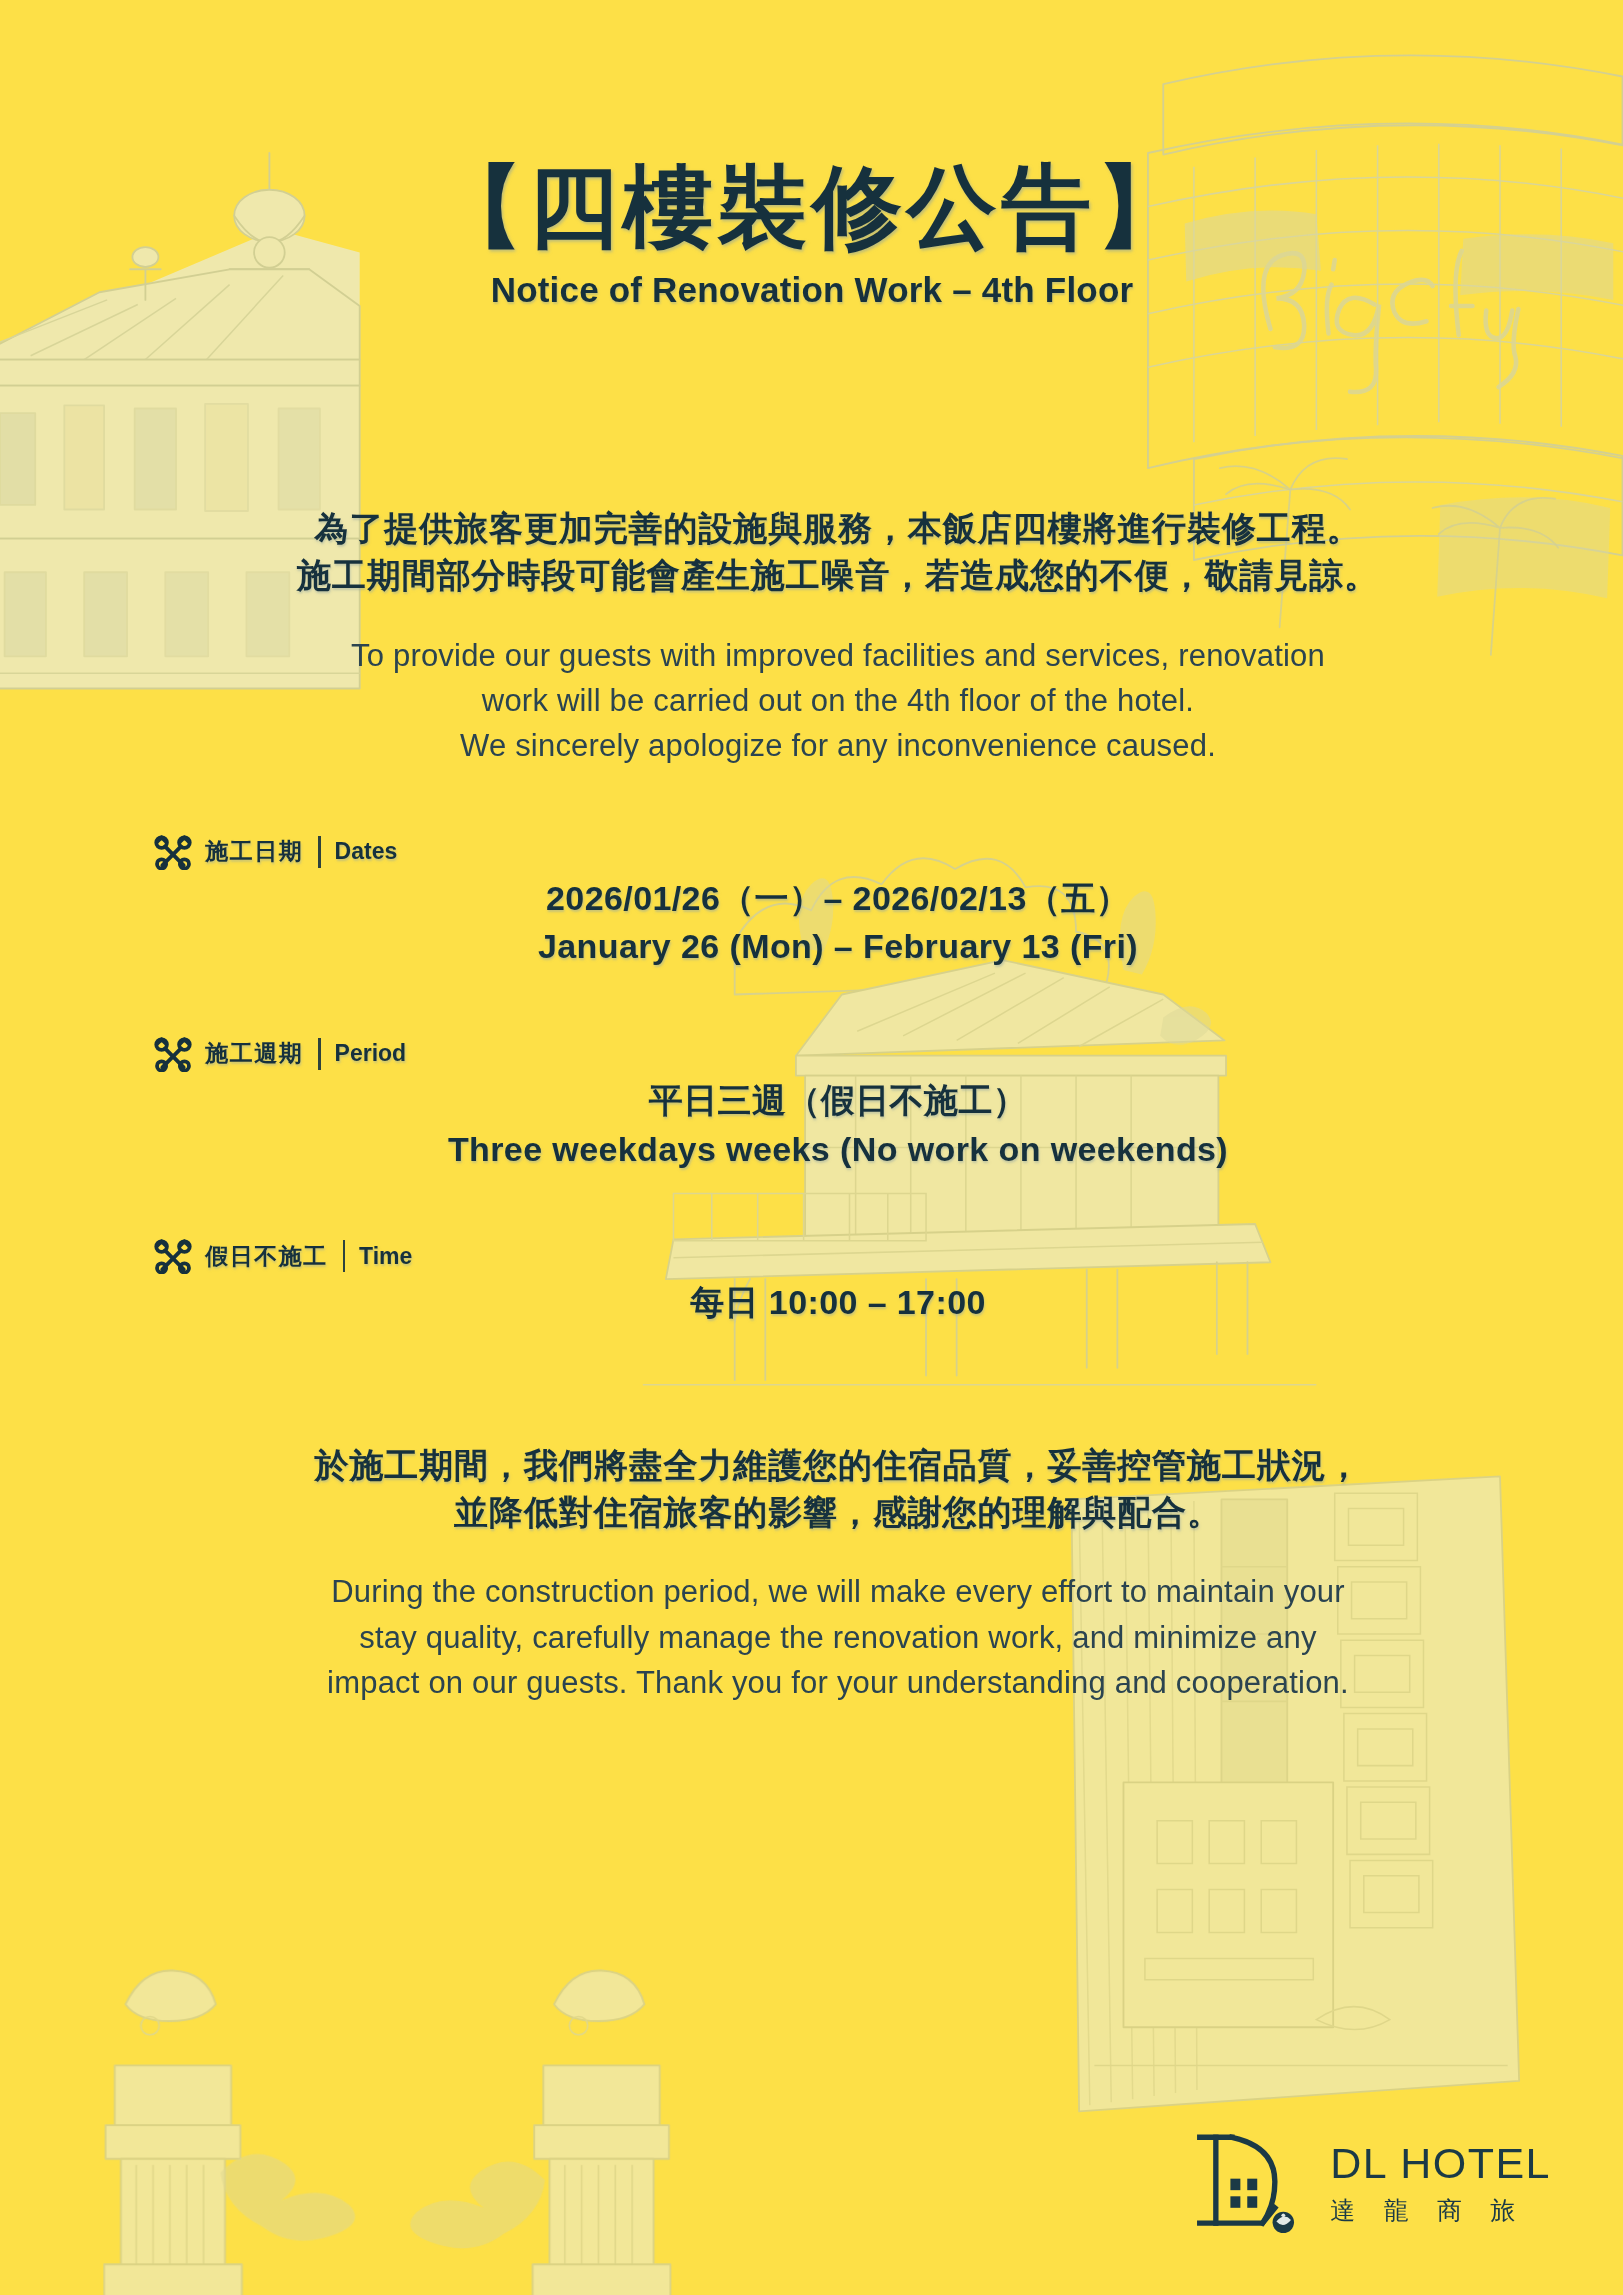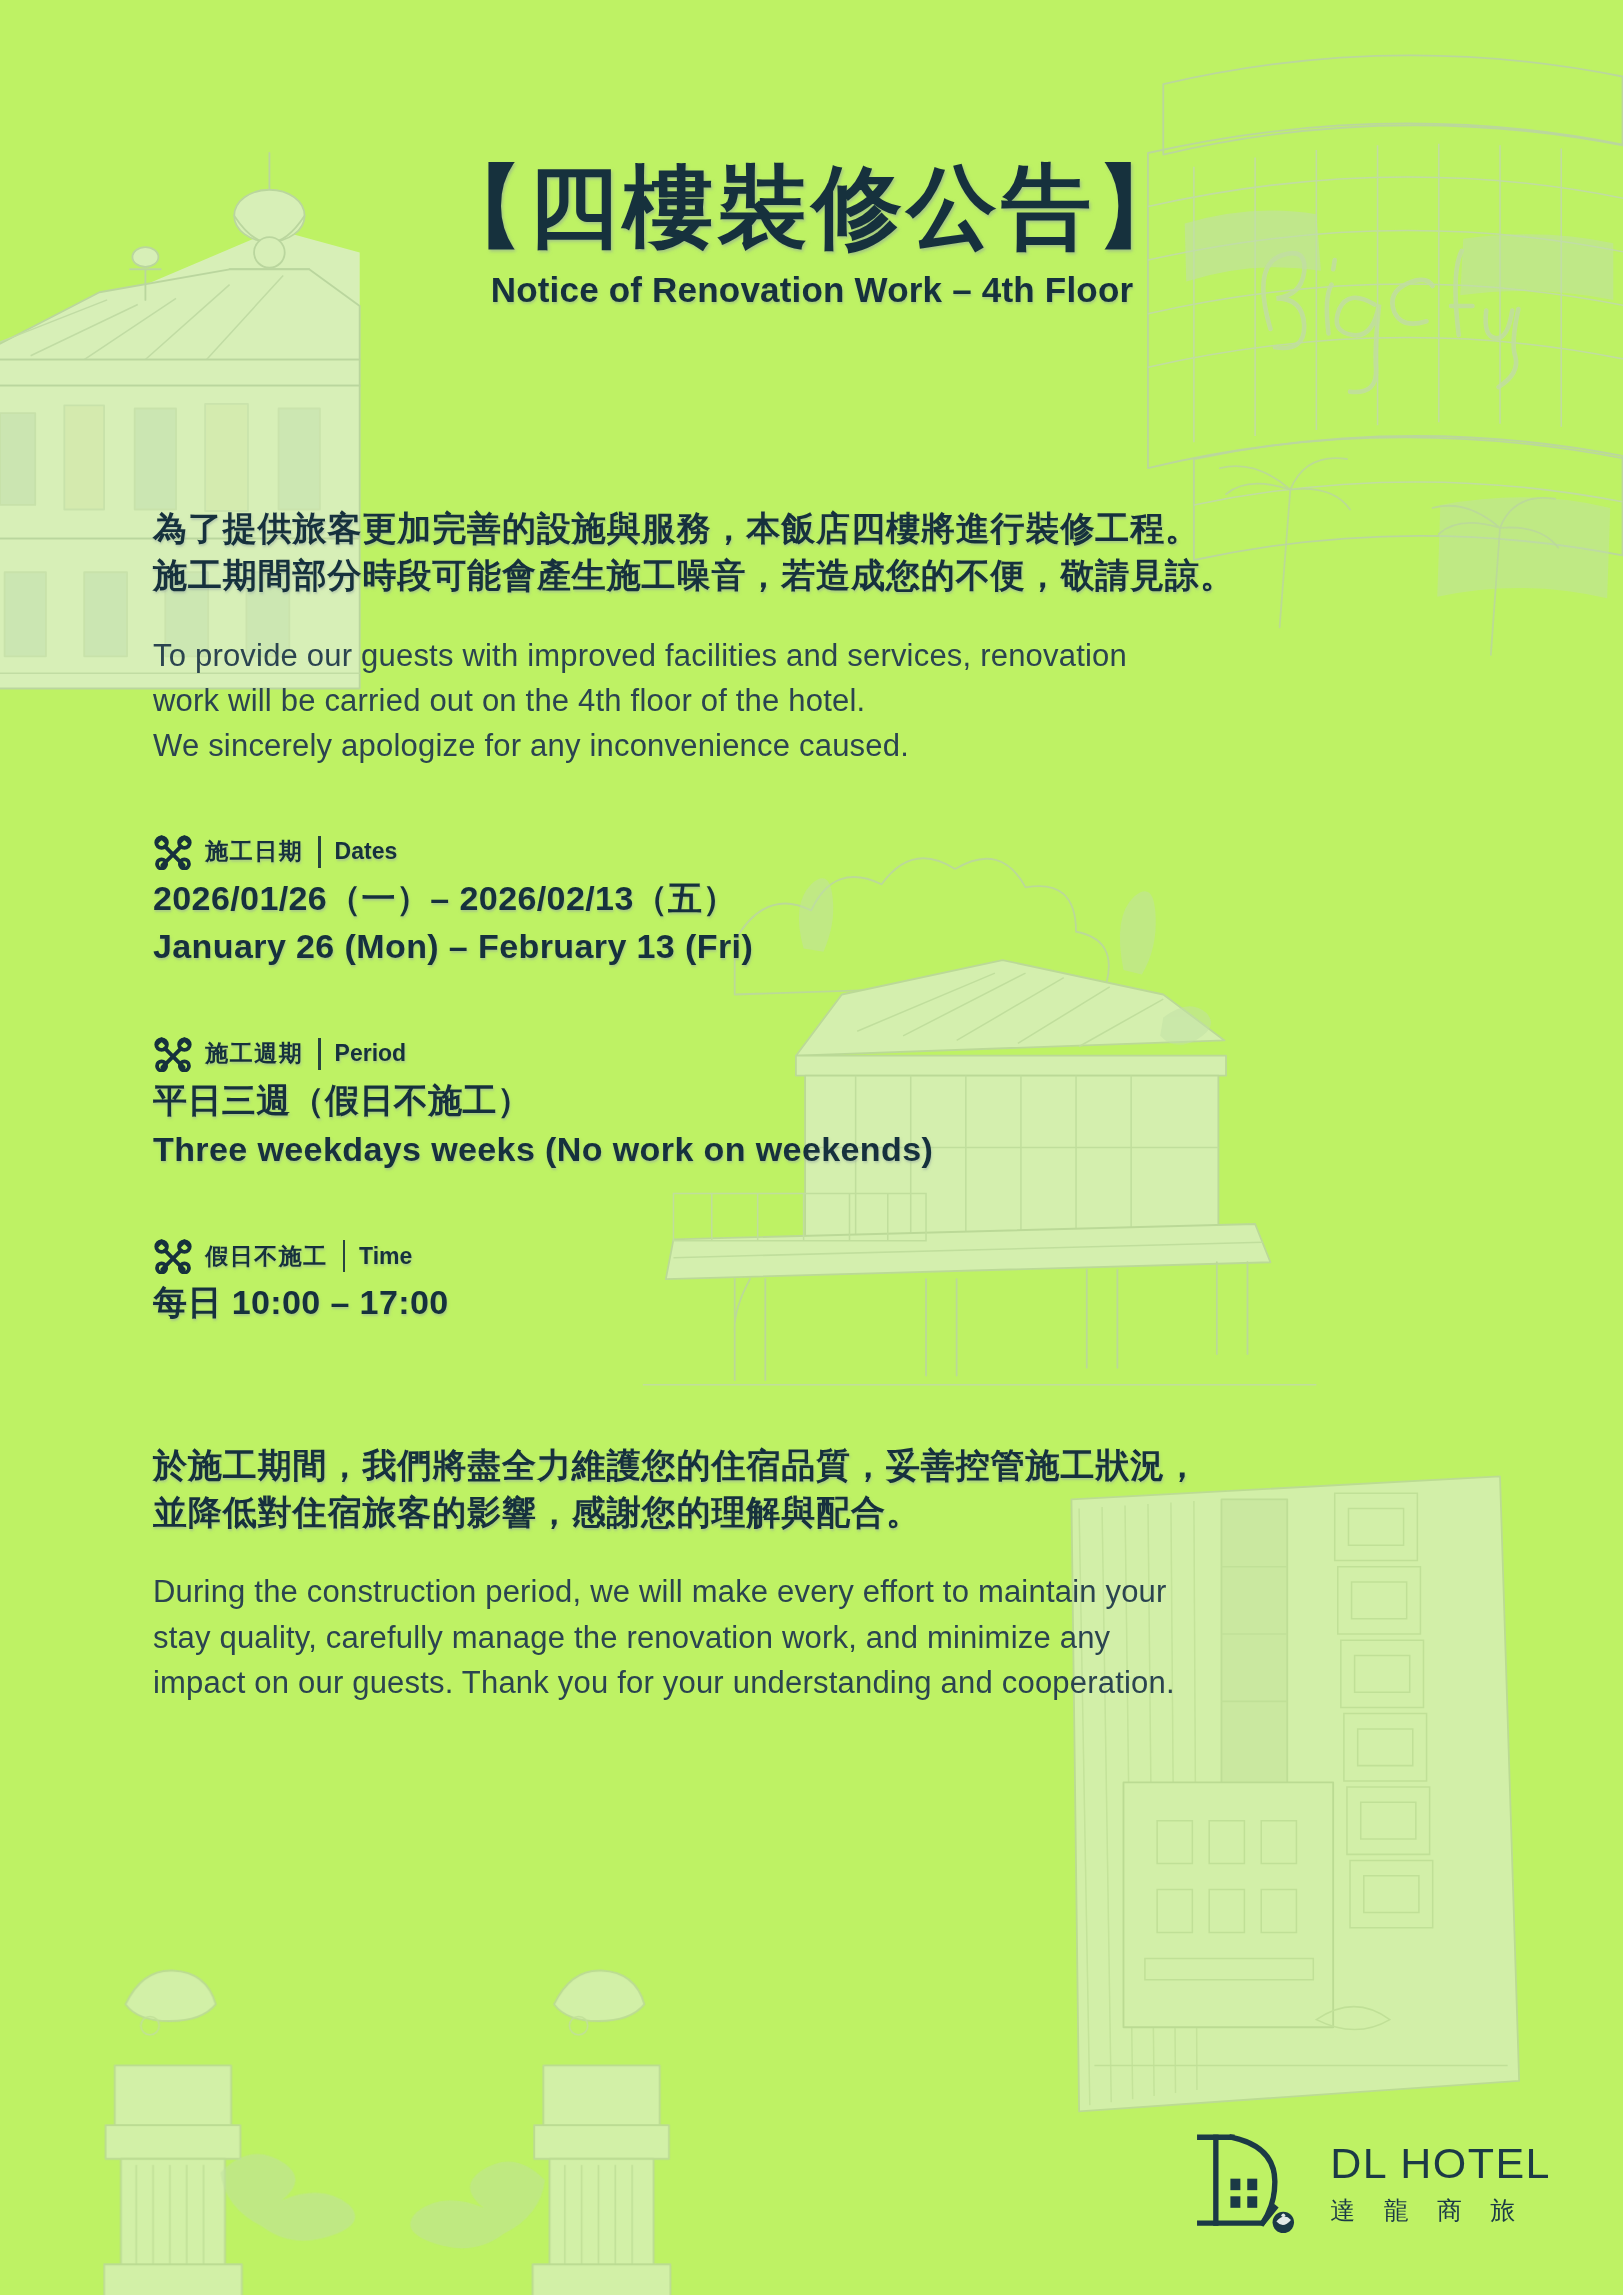--- a/index.html
+++ b/index.html
@@ -4,21 +4,21 @@
 <style>
   html, body {
     margin: 0;
     padding: 0;
     background: #c9d2ce;
   }
   #poster {
     position: relative;
     width: 1624px;
     height: 2295px;
-    background: #bef264;
+    background: #fde047;
     overflow: hidden;
     font-family: "Liberation Sans", "DejaVu Sans", sans-serif;
     color: #17333e;
   }
 
   
   #bg-art {
     position: absolute;
     inset: 0;
     width: 100%;
@@ -58,20 +58,21 @@
     letter-spacing: 0.2px;
     color: #16313d;
     text-shadow: 0.8px 1.5px 2.3px rgba(140,160,158,.45);
   }
 
   .body-wrap {
     position: absolute;
     left: 153px;
     right: 101px;
     top: 505px;
+    text-align: center;
   }
 
   .cn-bold {
     font-size: 34px;
     font-weight: 700;
     line-height: 1.38;
     letter-spacing: 0.9px;
     color: #16313d;
     text-shadow: 0.8px 1.5px 2.3px rgba(150,168,164,.5);
   }

